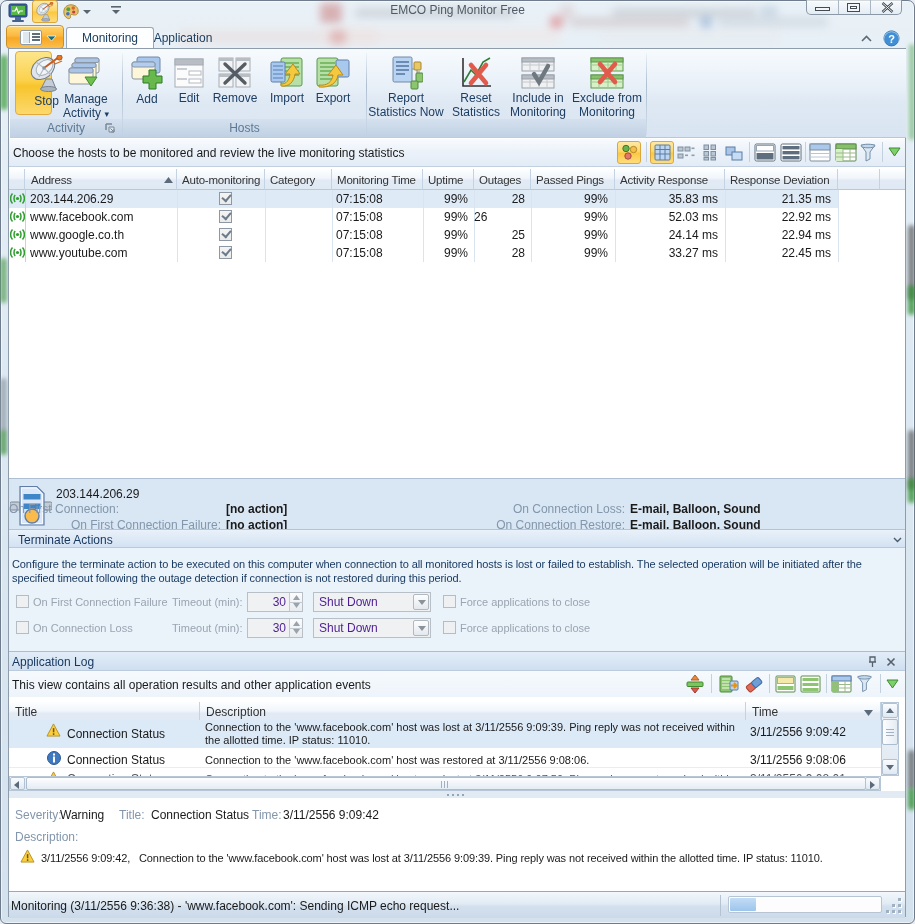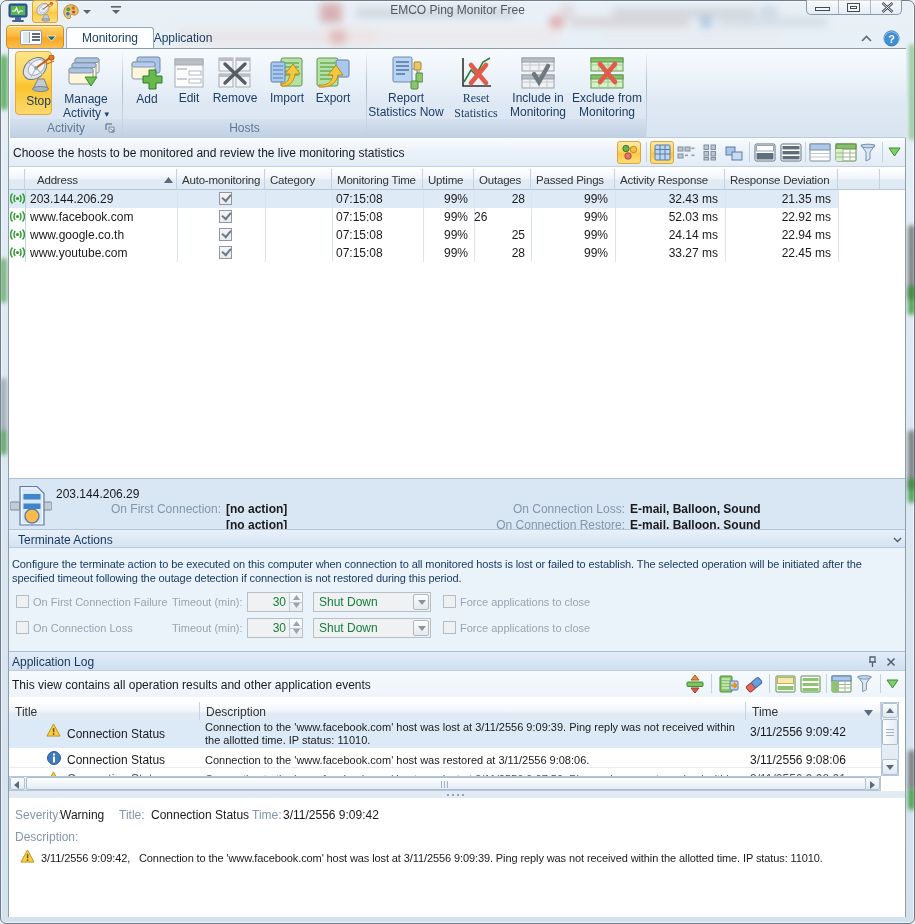--- a/index.html
+++ b/index.html
@@ -38,21 +38,21 @@
 
 
 .sbtrack { background:linear-gradient(180deg,#f0f4f9,#dfe8f1); border:1px solid #b6c6d6; }
 
 
 .cb { position:absolute; width:13px; height:13px; background:linear-gradient(180deg,#f4f4f4,#eaeaea); border:1px solid #8e98a4; }
 .cb.checked:after { content:""; position:absolute; left:2px; top:1px; width:7px; height:4px; border-left:2px solid #6c7b8a; border-bottom:2px solid #6c7b8a; transform:rotate(-50deg); }
 .cb.dis { border-color:#b4bcc4; background:#eef0f2; }
 
 
-.dinput { position:absolute; height:20px; background:#f0f1f2; border:1px solid #b9bfc7; color:#15803d; font-size:12px; }
+.dinput { position:absolute; height:20px; background:#f0f1f2; border:1px solid #b9bfc7; color:#4c1d95; font-size:12px; }
 </style>
 </head>
 <body>
 <div id="win"></div>
 <svg width="0" height="0" style="position:absolute">
 <defs>
 <g id="sigicon">
   <path d="M2.5 1.5 C1 3 0.6 4.6 0.6 6.5 C0.6 8.4 1 10 2.5 11.5" stroke="#2f9e2f" stroke-width="1.5" fill="none"></path>
   <path d="M5.2 3 C4.3 4 4 5.2 4 6.5 C4 7.8 4.3 9 5.2 10" stroke="#2f9e2f" stroke-width="1.5" fill="none"></path>
   <circle cx="7.5" cy="6.5" r="1.6" fill="#2f9e2f"></circle>
@@ -172,21 +172,21 @@
   <div class="abs" style="left:0;top:70px;width:636px;height:19px;background:linear-gradient(180deg,rgba(199,213,230,.35),rgba(188,205,225,.85));"></div>
   <div class="rglabel" style="left:0px;width:112px;">Activity</div>
   <div class="rglabel" style="left:113px;width:243px;">Hosts</div>
   <div class="rglabel" style="left:337px;width:279px;margin-top:23px;">Management</div>
   <svg class="abs" style="left:95px;top:74px" width="11" height="11" viewBox="0 0 11 11">
         <path d="M1 1 h6 M1 1 v6" stroke="#7a8897" stroke-width="1.5" fill="none"></path>
         <path d="M4 4 h5 v5 h-5 z M9 9 L5.5 5.5 M9 9 h-3 M9 9 v-3" stroke="#7a8897" fill="#dde6ef"></path>
       </svg>
 
   <div class="abs" style="left:5px;top:2px;width:37px;height:64px;border:1px solid #e3a93c;border-radius:4px;background:linear-gradient(180deg,#fde58a 0%,#fbd24e 45%,#f8c42c 55%,#fcd96e 100%);"></div>
-  <div class="rbtn" style="left:10px;top:2px;width:37px;">
+  <div class="rbtn" style="left:18px;top:2px;width:37px;">
     <svg class="ric" width="36" height="38" viewBox="0 0 36 38" style="margin-top:4px">
           <use href="#sat"></use>
         </svg>
     <span>Stop</span>
   </div>
 
   <div class="rbtn" style="left:45px;top:2px;width:62px;">
     <svg class="ric" width="36" height="34" viewBox="0 0 36 34" style="margin-top:6px">
       <rect x="7" y="1" width="24" height="15" rx="2" fill="#fdf6d8" stroke="#8a96a3"></rect>
           <rect x="7" y="1" width="24" height="4.5" rx="2" fill="#aac4e8" stroke="#8a96a3"></rect>
@@ -274,21 +274,21 @@
             <path d="M7 6 h13 M7 10 h13 M7 14 h13 M7 18 h9"></path>
           </g>
       <path d="M23 13 h5 M28 10 v12 M28 10 h3 M28 16 h3 M28 22 h3" stroke="#8a96a3" fill="none"></path>
       <rect x="25" y="6" width="7" height="8" rx="1" fill="#e8c764" stroke="#a8852f"></rect>
       <rect x="27" y="17" width="7" height="9" rx="1" fill="#8cc470" stroke="#4e8a3c"></rect>
       <rect x="22" y="25" width="7" height="8" rx="1" fill="#8cc470" stroke="#4e8a3c"></rect>
     </svg>
     <span>Report<br>Statistics Now</span>
   </div>
 
-  <div class="rbtn" style="left:437px;top:2px;width:58px;font-family:Liberation Serif, serif;">
+  <div class="rbtn" style="left:437px;top:2px;width:58px;">
     <svg class="ric" width="34" height="34" viewBox="0 0 34 34" style="margin-top:5px">
       <path d="M4 2 v28 h28" stroke="#333" stroke-width="1.6" fill="none"></path>
       <path d="M5 26 L12 14 L17 19 L24 6 L31 2" stroke="#2e7d32" stroke-width="1.6" fill="none"></path>
       <path d="M12 9 L27 27 M27 9 L12 27" stroke="#e05b4b" stroke-width="4.6" fill="none" stroke-linecap="round"></path>
     </svg>
     <span>Reset<br>Statistics</span>
   </div>
 
   <div class="rbtn gray" style="left:495px;top:2px;width:66px;">
     <svg class="ric" width="36" height="34" viewBox="0 0 36 34" style="margin-top:5px">
@@ -397,21 +397,21 @@
   <div class="gh" style="left:168px;width:88px;"></div>
   <div class="gh" style="left:256px;width:67px;"></div>
   <div class="gh" style="left:323px;width:91px;"></div>
   <div class="gh" style="left:414px;width:51px;"></div>
   <div class="gh" style="left:465px;width:57px;"></div>
   <div class="gh" style="left:522px;width:84px;"></div>
   <div class="gh" style="left:606px;width:110px;"></div>
   <div class="gh" style="left:716px;width:113px;"></div>
   <div class="gh" style="left:829px;width:42px;"></div>
   <div class="gh" style="left:871px;width:25px;border-right:none"></div>
-  <div class="cell ght" style="left:22px;margin-left:6px;">Address</div>
+  <div class="cell ght" style="left:22px;">Address</div>
   <div class="cell ght" style="left:173px;">Auto-monitoring</div>
   <div class="cell ght" style="left:261px;">Category</div>
   <div class="cell ght" style="left:328px;">Monitoring Time</div>
   <div class="cell ght" style="left:419px;">Uptime</div>
   <div class="cell ght" style="left:470px;">Outages</div>
   <div class="cell ght" style="left:527px;">Passed Pings</div>
   <div class="cell ght" style="left:611px;">Activity Response</div>
   <div class="cell ght" style="left:721px;">Response Deviation</div>
   <svg class="abs" style="left:155px;top:8px" width="9" height="6" viewBox="0 0 9 6">
         <path d="M4.5 0 L9 6 L0 6 z" fill="#5b6b7c"></path>
@@ -447,21 +447,21 @@
   <div class="cell" style="left:414px;top:57px;width:45px;text-align:right">99%</div>
   <div class="cell" style="left:414px;top:75px;width:45px;text-align:right">99%</div>
   <div class="cell" style="left:465px;top:21px;width:51px;text-align:right">28</div>
   <div class="cell" style="left:465px;top:39px;width:51px;text-align:left">26</div>
   <div class="cell" style="left:465px;top:57px;width:51px;text-align:right">25</div>
   <div class="cell" style="left:465px;top:75px;width:51px;text-align:right">28</div>
   <div class="cell" style="left:522px;top:21px;width:77px;text-align:right">99%</div>
   <div class="cell" style="left:522px;top:39px;width:77px;text-align:right">99%</div>
   <div class="cell" style="left:522px;top:57px;width:77px;text-align:right">99%</div>
   <div class="cell" style="left:522px;top:75px;width:77px;text-align:right">99%</div>
-  <div class="cell" style="left:606px;top:21px;width:103px;text-align:right">32.43 ms</div>
+  <div class="cell" style="left:606px;top:21px;width:103px;text-align:right">35.83 ms</div>
   <div class="cell" style="left:606px;top:39px;width:103px;text-align:right">52.03 ms</div>
   <div class="cell" style="left:606px;top:57px;width:103px;text-align:right">24.14 ms</div>
   <div class="cell" style="left:606px;top:75px;width:103px;text-align:right">33.27 ms</div>
   <div class="cell" style="left:716px;top:21px;width:106px;text-align:right">21.35 ms</div>
   <div class="cell" style="left:716px;top:39px;width:106px;text-align:right">22.92 ms</div>
   <div class="cell" style="left:716px;top:57px;width:106px;text-align:right">22.94 ms</div>
   <div class="cell" style="left:716px;top:75px;width:106px;text-align:right">22.45 ms</div>
   <svg class="abs" style="left:1px;top:23px" width="15" height="13" viewBox="0 0 15 13">
         <use href="#sigicon"></use>
       </svg>
@@ -480,22 +480,23 @@
   <svg class="abs" style="left:1px;top:5px" width="42" height="43" viewBox="0 0 42 43">
     <rect x="0" y="18" width="10" height="8" rx="1.5" fill="#c3ccd6" stroke="#7d8894"></rect>
     <rect x="32" y="18" width="10" height="8" rx="1.5" fill="#c3ccd6" stroke="#7d8894"></rect>
     <path d="M10 2.5 L27 2.5 L34 9.5 L34 41 L10 41 z" fill="#d9e7f8" stroke="#5f7da6" stroke-width="1.2"></path>
     <path d="M11.5 4 L26.5 4 L32.5 10 L32.5 39.5 L11.5 39.5 z" fill="none" stroke="rgba(255,255,255,.75)"></path>
     <rect x="13.5" y="10" width="17" height="5.5" fill="#3f86c9"></rect>
     <rect x="13.5" y="19.5" width="17" height="5.5" fill="#3f86c9"></rect>
     <circle cx="22" cy="32" r="7" fill="#f9bb4b" stroke="#5f7da6" stroke-width="1.4"></circle>
   </svg>
   <div class="cell" style="left:47px;top:6px;">203.144.206.29</div>
-  <div class="cell lbl" style="left:0px;top:21px;width:212px;text-align:right">On First Connection:</div>
+  <div class="cell lbl" style="left:0px;top:21px;width:212px;">On First Connection:</div>
   <div class="cell" style="left:217px;top:21px;font-weight:bold">[no action]</div>
+  <div class="cell lbl" style="left:0px;top:37px;width:212px;text-align:right">On First Connection Failure:</div>
   <div class="cell" style="left:217px;top:37px;font-weight:bold">[no action]</div>
   <div class="cell lbl" style="left:366px;top:21px;width:250px;text-align:right">On Connection Loss:</div>
   <div class="cell" style="left:621px;top:21px;font-weight:bold">E-mail, Balloon, Sound</div>
   <div class="cell lbl" style="left:366px;top:37px;width:250px;text-align:right">On Connection Restore:</div>
   <div class="cell" style="left:621px;top:37px;font-weight:bold">E-mail, Balloon, Sound</div>
 </div>
 
 <div class="abs" style="left:0;top:480px;width:896px;height:19px;background:linear-gradient(180deg,#e9f1fa,#d3e2f2);border-top:1px solid #b3c5d9;border-bottom:1px solid #b9cade;">
   <div class="cell navy" style="left:9px;top:1px;">Terminate Actions</div>
   <svg class="abs" style="left:884px;top:7px" width="9" height="6" viewBox="0 0 9 6">
@@ -700,14 +701,29 @@
   <div class="cell" style="left:274px;top:8px;">3/11/2556 9:09:42</div>
   <div class="cell lbl" style="left:6px;top:30px;">Description:</div>
   <svg class="abs" style="left:11px;top:51px" width="15" height="14" viewBox="0 0 16 15">
         <path d="M8 1 L15 14 L1 14 z" fill="#fbce3f" stroke="#b88f1d"></path>
         <rect x="7.3" y="5.5" width="1.6" height="4.5" fill="#6b5510"></rect>
         <rect x="7.3" y="11" width="1.6" height="1.8" fill="#6b5510"></rect>
       </svg>
   <div class="cell" style="left:32px;top:51px;font-size:11px;letter-spacing:-0.1px;">3/11/2556 9:09:42,&nbsp;&nbsp; Connection to the 'www.facebook.com' host was lost at 3/11/2556 9:09:39. Ping reply was not received within the allotted time. IP status: 11010.</div>
 </div>
 
+<div class="abs" style="left:0;top:842px;width:896px;height:27px;border-top:1px solid #98a9bd;background:linear-gradient(180deg,#f2f7fb 0%,#e2ebf4 45%,#d3e0ee 55%,#cbdaea 100%);">
+  <div class="cell" style="left:2px;top:5px;color:#1a1a1a;">Monitoring (3/11/2556 9:36:38) - 'www.facebook.com': Sending ICMP echo request...</div>
+  <div class="abs" style="left:711px;top:3px;width:1px;height:21px;background:#b4c2d2"></div>
+  <div class="abs" style="left:719px;top:4px;width:154px;height:17px;background:#fdfdfe;border:1px solid #b6c4d4;border-radius:2px;">
+    <div class="abs" style="left:1px;top:1px;width:26px;height:13px;background:linear-gradient(180deg,#c3dcf5,#9cc5ec);border-radius:1px"></div>
+  </div>
+  <div class="abs" style="left:877px;top:6px;width:18px;height:17px;">
+    <div class="abs" style="left:12px;top:0px;width:3px;height:3px;background:#9fb0c2;box-shadow:1px 1px 0 #fff"></div>
+    <div class="abs" style="left:6px;top:6px;width:3px;height:3px;background:#9fb0c2;box-shadow:1px 1px 0 #fff"></div>
+    <div class="abs" style="left:12px;top:6px;width:3px;height:3px;background:#9fb0c2;box-shadow:1px 1px 0 #fff"></div>
+    <div class="abs" style="left:0px;top:12px;width:3px;height:3px;background:#9fb0c2;box-shadow:1px 1px 0 #fff"></div>
+    <div class="abs" style="left:6px;top:12px;width:3px;height:3px;background:#9fb0c2;box-shadow:1px 1px 0 #fff"></div>
+    <div class="abs" style="left:12px;top:12px;width:3px;height:3px;background:#9fb0c2;box-shadow:1px 1px 0 #fff"></div>
+  </div>
+</div>
 
 </div>
 
 </body></html>

